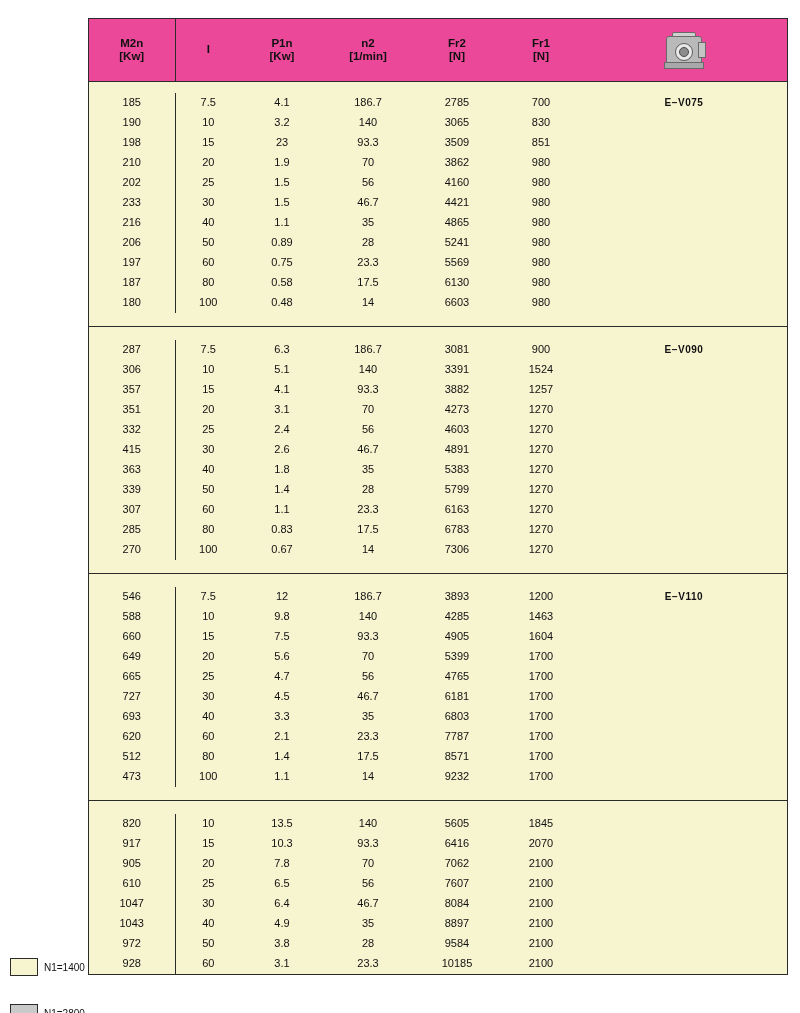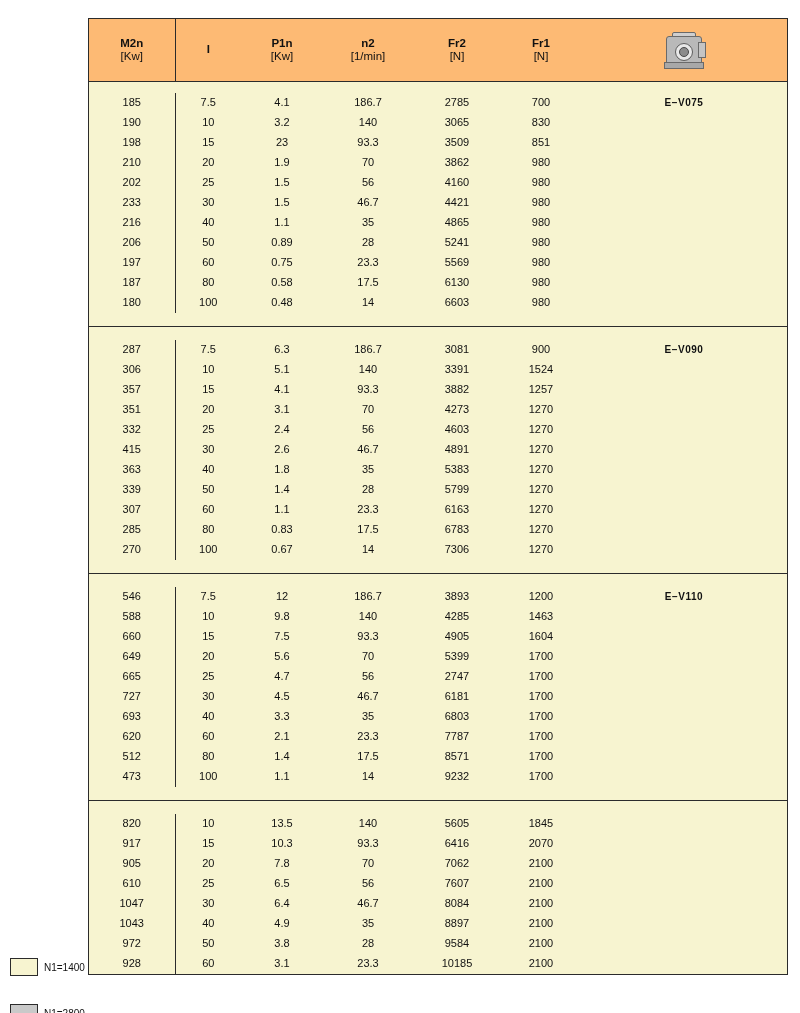--- a/index.html
+++ b/index.html
@@ -42,25 +42,25 @@
   thead th {
     font-size: 11.5px;
     font-weight: bold;
     color: #111;
     text-align: center;
     vertical-align: middle;
     padding: 10px 2px 10px 2px;
     height: 62px;
     box-sizing: border-box;
     border-bottom: 1px solid #2b2b2b;
-    background: #fdba74;
+    background: #ec4899;
   }
   thead th .unit {
     display: block;
-    font-weight: normal;
+    font-weight: bold;
     font-size: 11.5px;
     margin-top: 1px;
   }
   thead th.sep-left {
     border-left: 1px solid #2b2b2b;
   }
 
   tbody td {
     font-size: 11px;
     color: #111;
@@ -483,21 +483,21 @@
           <td>70</td>
           <td>5399</td>
           <td>1700</td>
           <td class="model"></td>
         </tr>
         <tr>
           <td>665</td>
           <td class="sep-left">25</td>
           <td>4.7</td>
           <td>56</td>
-          <td>2747</td>
+          <td>4765</td>
           <td>1700</td>
           <td class="model"></td>
         </tr>
         <tr>
           <td>727</td>
           <td class="sep-left">30</td>
           <td>4.5</td>
           <td>46.7</td>
           <td>6181</td>
           <td>1700</td>

